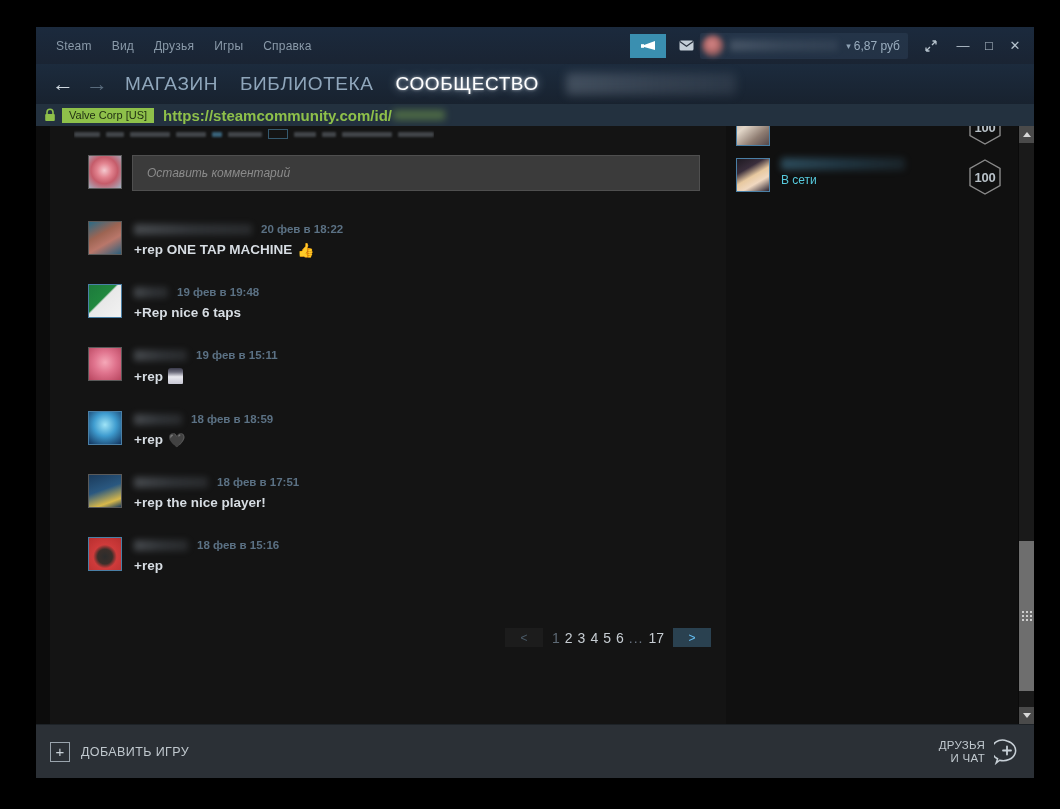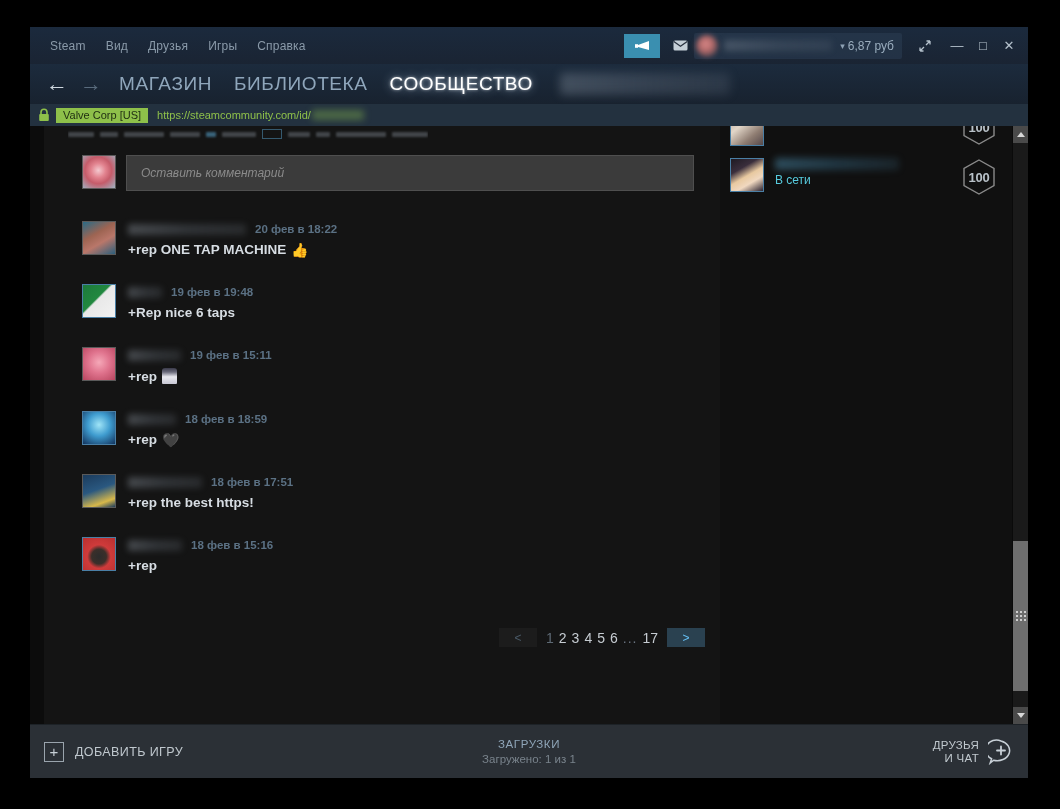--- a/index.html
+++ b/index.html
@@ -8,21 +8,21 @@
     width: 1060px;
     height: 809px;
     background: #000000;
     font-family: "Liberation Sans", sans-serif;
     overflow: hidden;
   }
 
   
   .steam-window {
     position: absolute;
-    left: 30px;
+    left: 36px;
     top: 27px;
     width: 998px;
     height: 751px;
     background: #1b2838;
     display: flex;
     flex-direction: column;
     overflow: hidden;
   }
 
   
@@ -154,24 +154,25 @@
   .ev-badge {
     background: #8ec04a;
     color: #1f2d12;
     font-size: 11px;
     padding: 1px 7px 2px 7px;
     margin-right: 9px;
     white-space: nowrap;
   }
   .url-text {
     color: #8ec04a;
-    font-size: 11px;
+    font-size: 15px;
     white-space: nowrap;
     display: flex;
     align-items: center;
+    font-weight: bold;
   }
   .url-blur {
     width: 52px; height: 10px;
     background: rgba(140,190,80,0.40);
     filter: blur(3.5px);
     margin-left: 1px;
     border-radius: 2px;
   }
 
   
@@ -613,21 +614,21 @@
         </div>
 
         <div class="comment">
           <div class="avatar-box av-5"></div>
           <div class="comment-body">
             <div class="comment-head">
               <span class="name-blur" style="width:74px"></span>
               <span class="comment-time">18 фев в 17:51</span>
             </div>
             <div class="comment-text">
-              <span>+rep the best https!</span>
+              <span>+rep the nice player!</span>
             </div>
           </div>
         </div>
 
         <div class="comment">
           <div class="avatar-box framed av-6"></div>
           <div class="comment-body">
             <div class="comment-head">
               <span class="name-blur" style="width:54px"></span>
               <span class="comment-time">18 фев в 15:16</span>
@@ -711,24 +712,20 @@
       </div>
     </div>
   </div>
 
   <div class="statusbar">
     <div class="add-game">
       <span class="plus-box">+</span>
       <span class="add-game-label">ДОБАВИТЬ ИГРУ</span>
     </div>
 
-    <div class="downloads">
-      <div class="dl-title">ЗАГРУЗКИ</div>
-      <div class="dl-sub">Загружено: 1 из 1</div>
-    </div>
 
     <div class="friends-chat">
       <div class="fc-label">
         <div>ДРУЗЬЯ</div>
         <div>И ЧАТ</div>
       </div>
       <svg width="26" height="26" viewBox="0 0 26 26">
         <path d="M13 2 a11 9 0 1 1 -7.4 19.2 L2.2 24 L3.6 19.8 A9 8.5 0 0 1 13 2 Z" fill="none" stroke="#c8d0d7" stroke-width="1.5"></path>
         <path d="M13 7.5 V15.5 M9 11.5 H17" stroke="#c8d0d7" stroke-width="1.8" stroke-linecap="round"></path>
       </svg>

